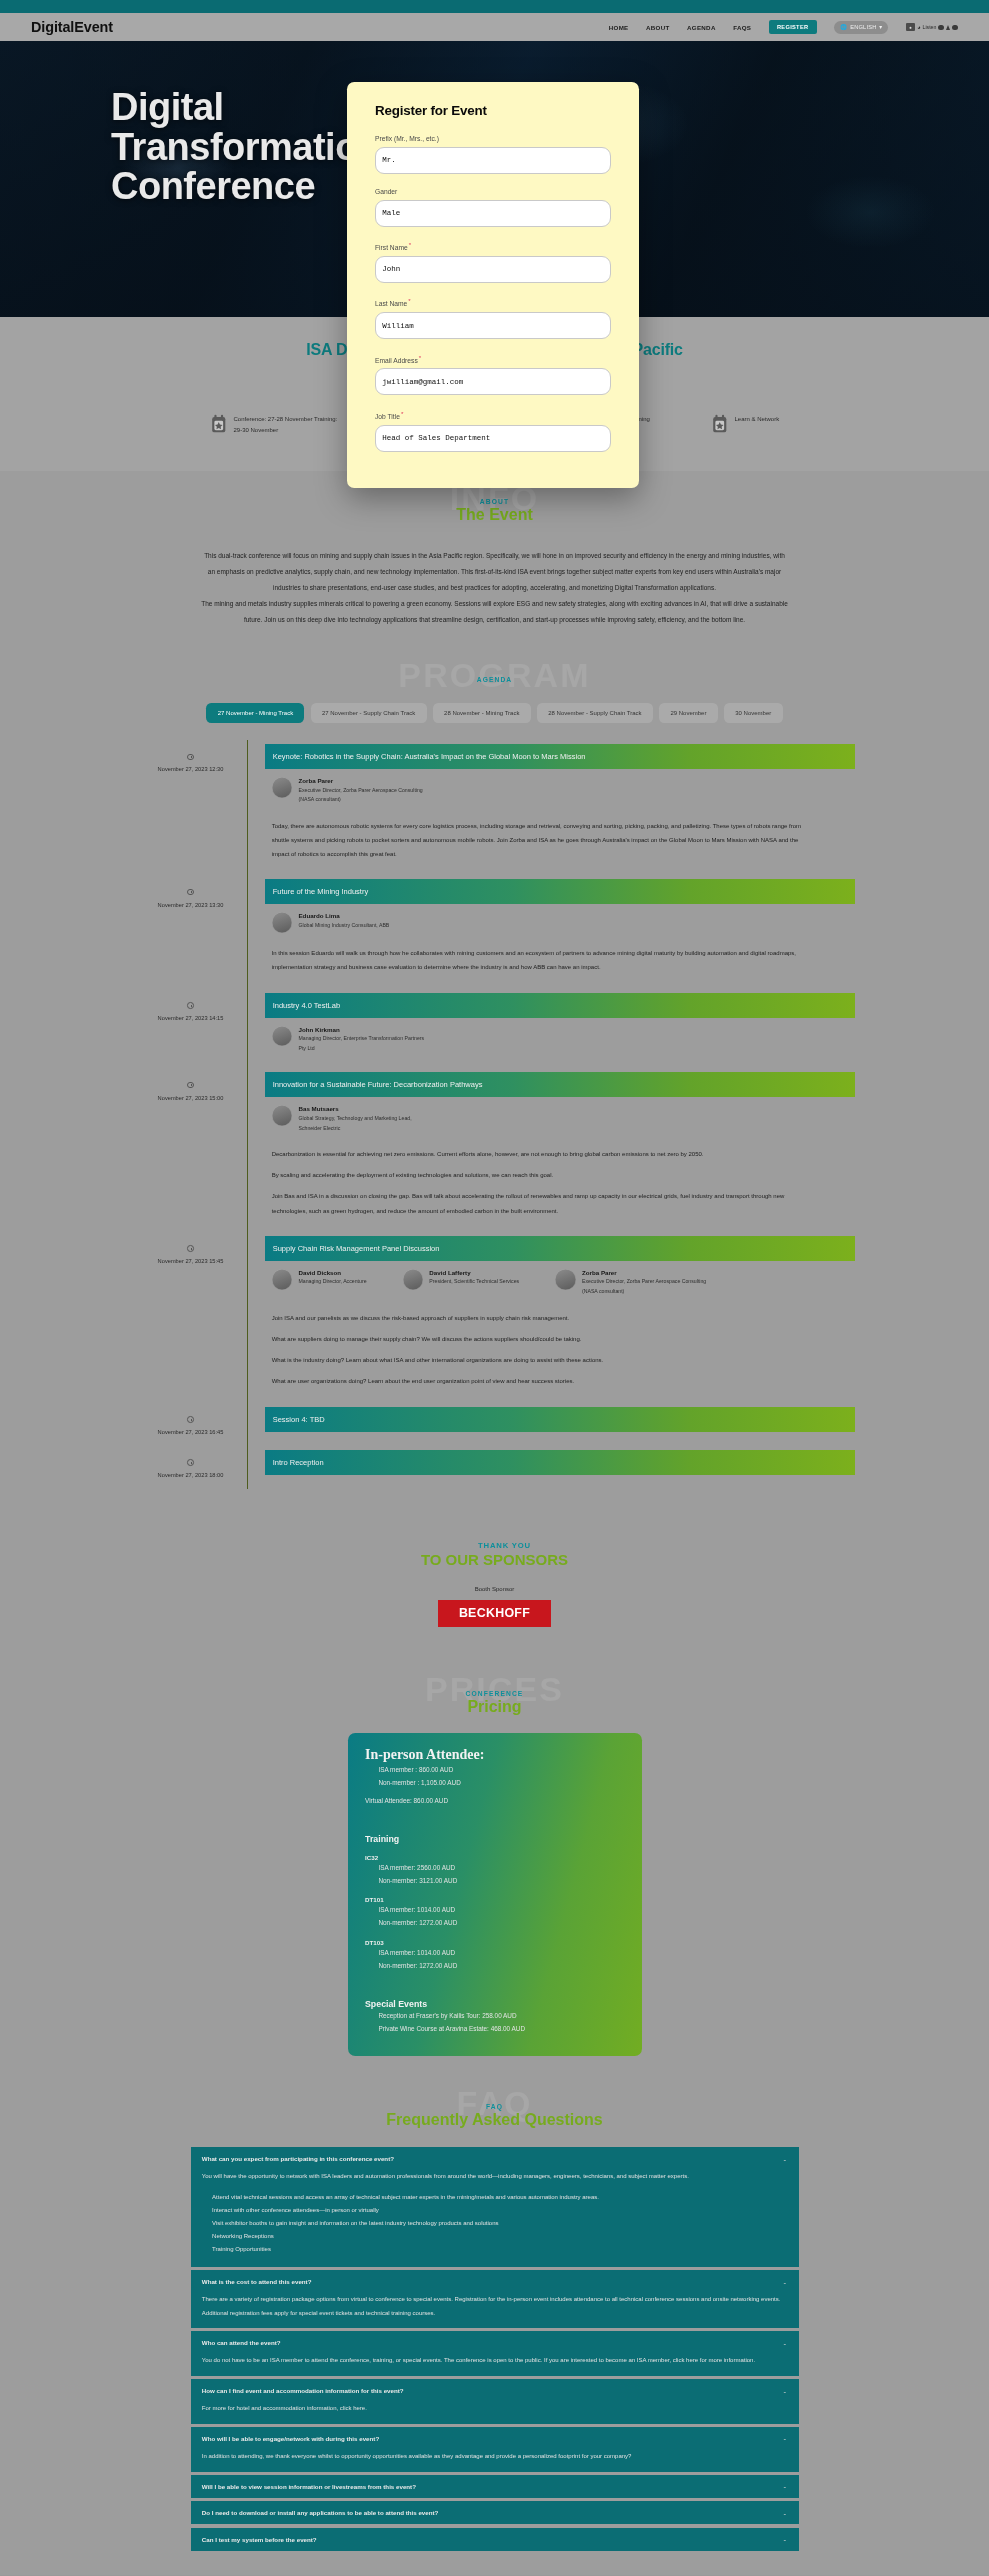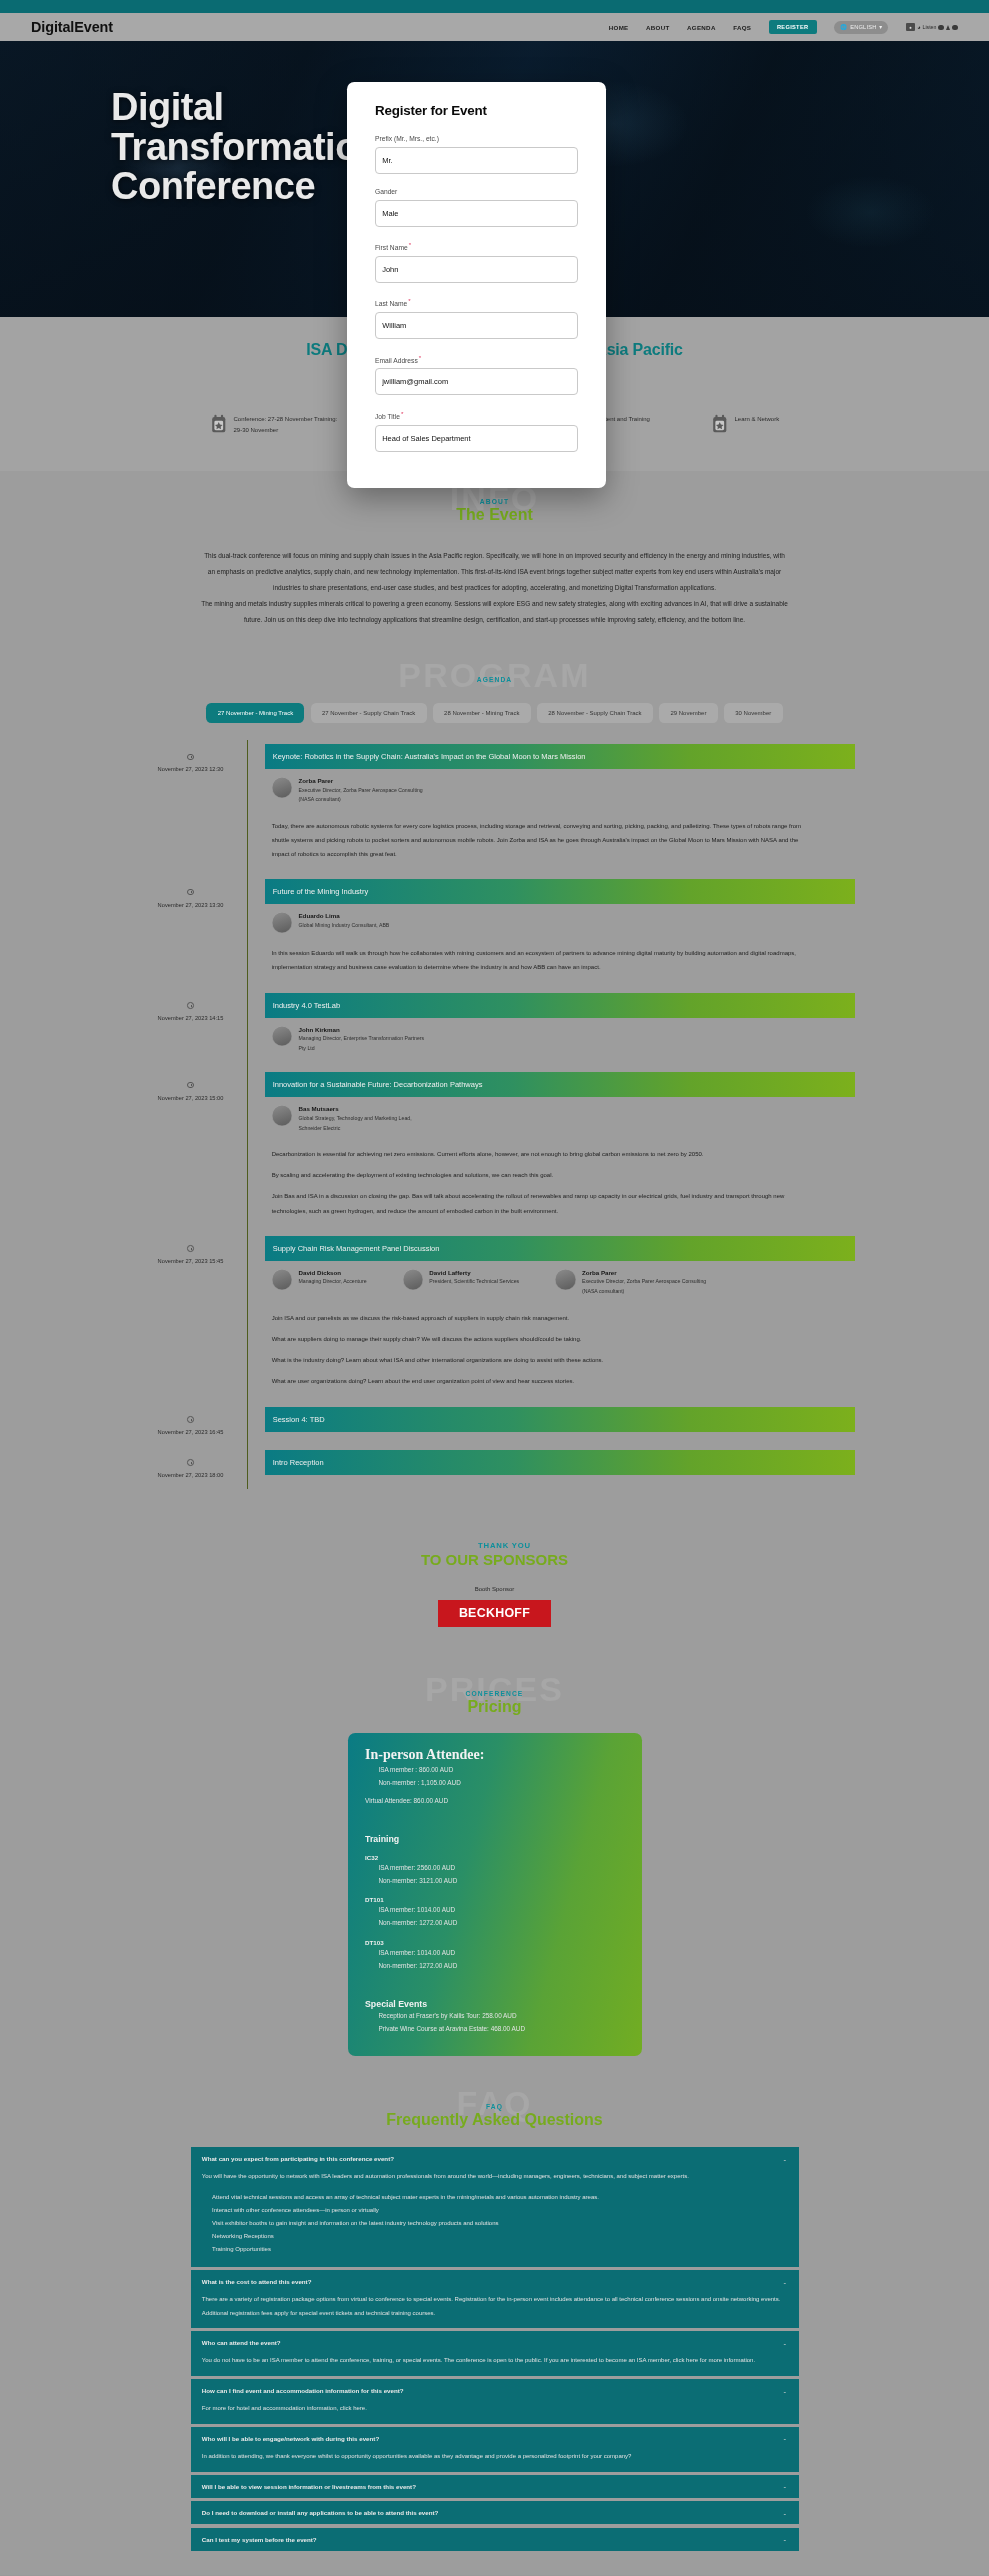--- a/index.html
+++ b/index.html
@@ -183,33 +183,33 @@
   }
   .faq-q { font-size:6.2px; font-weight:700; padding-right:20.6px; }
   .faq-sign { position:absolute; right:12.4px; top:7.7px; font-size:7.7px; color:#dcdcdc;}
   .faq-a { font-size:6px; line-height:2.2; margin-top:8.2px; color:#e2e2e2;}
   .faq-a ul { margin:7.2px 0 2.1px 10.3px; }
   .faq-a li { list-style:none; line-height:2.2; }
 
   
   .overlay { position:absolute; inset:0; z-index:40; pointer-events:none;}
   .modal {
-    position:absolute; left:347px; top:82px; width:259px;
-    background:#ffffff; border-radius:7.2px; padding:20.6px 28px 36px;
+    position:absolute; left:347px; top:82px; width:292px;
+    background:#fef9c3; border-radius:7.2px; padding:20.6px 28px 36px;
     box-shadow:0 9.3px 31px rgba(0,0,0,.35); pointer-events:auto;
   }
   .modal h2 { font-size:13.4px; font-weight:800; color:#0a0a0a; letter-spacing:-0.2px;}
   .field { margin-top:14.4px; }
   .field:first-of-type { margin-top:17.5px; }
   .flabel { font-size:6.7px; color:#4a4a4a; display:block; margin-bottom:4.6px;}
   .req { color:#e0335c; font-size:6.2px; vertical-align:super; margin-left:1px;}
   .finput {
-    width:100%; height:27px; border:0.5px solid #c9c9c9; border-radius:4px;
+    width:100%; height:27px; border:0.5px solid #c9c9c9; border-radius:9px;
     padding:0 6.2px; font-size:7.5px; color:#111; background:#fff;
-    font-family:Liberation Sans, sans-serif;
+    font-family:Liberation Mono, monospace;
   }
 </style>
 </head>
 <body>
 
 <div class="page">
 
   <div class="topstrip"></div>
 
   <div class="header">

